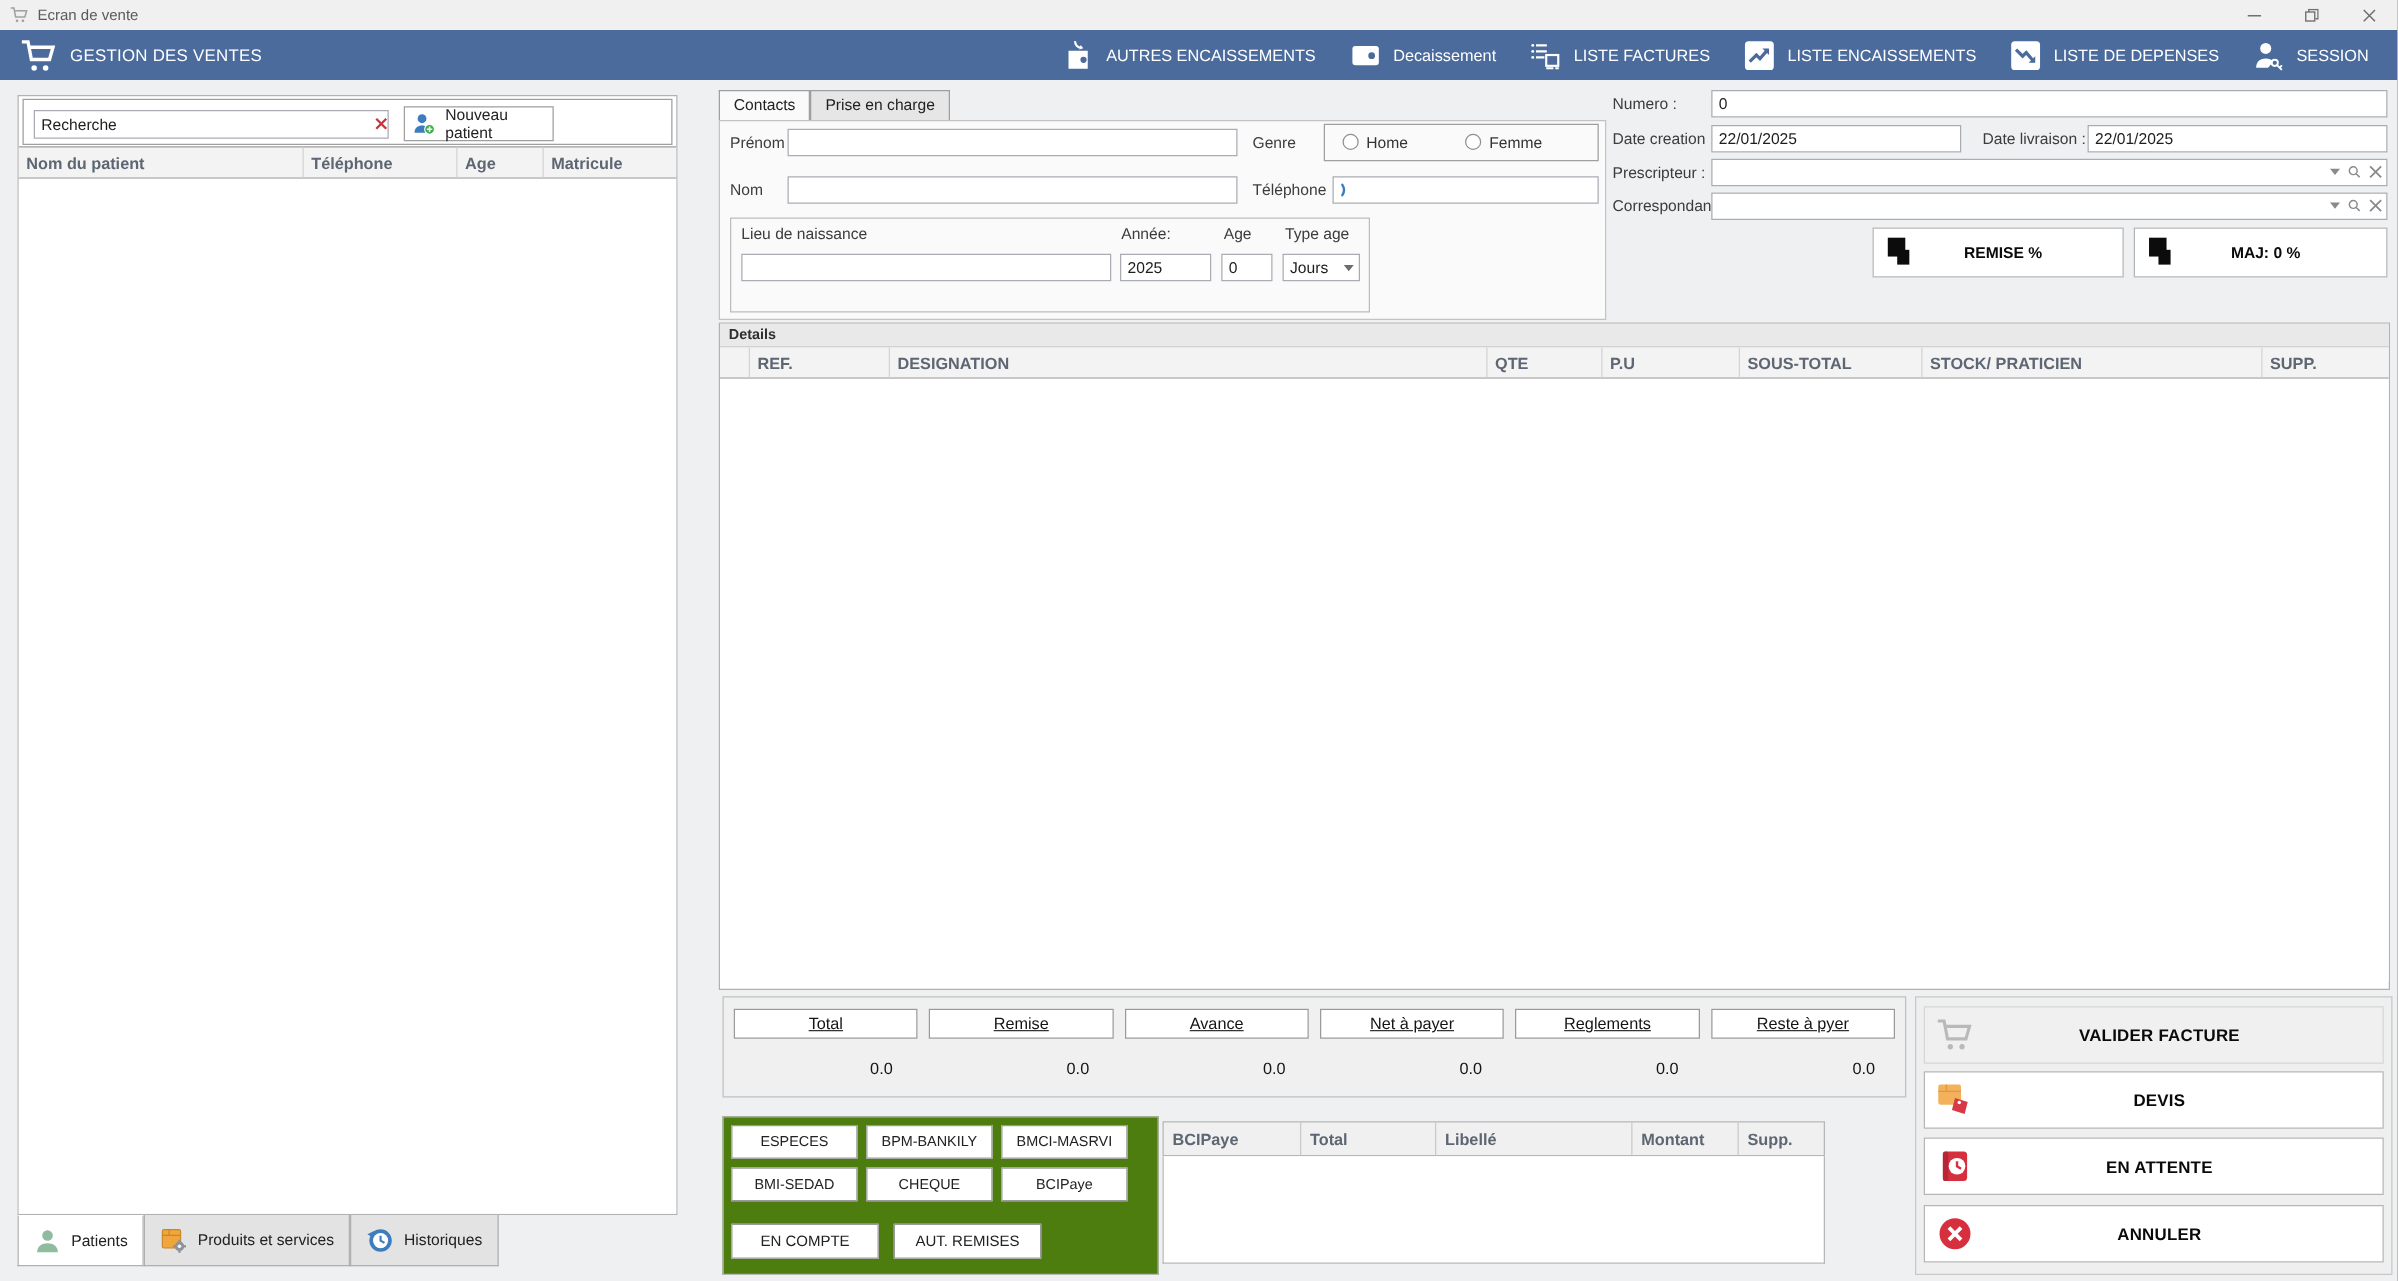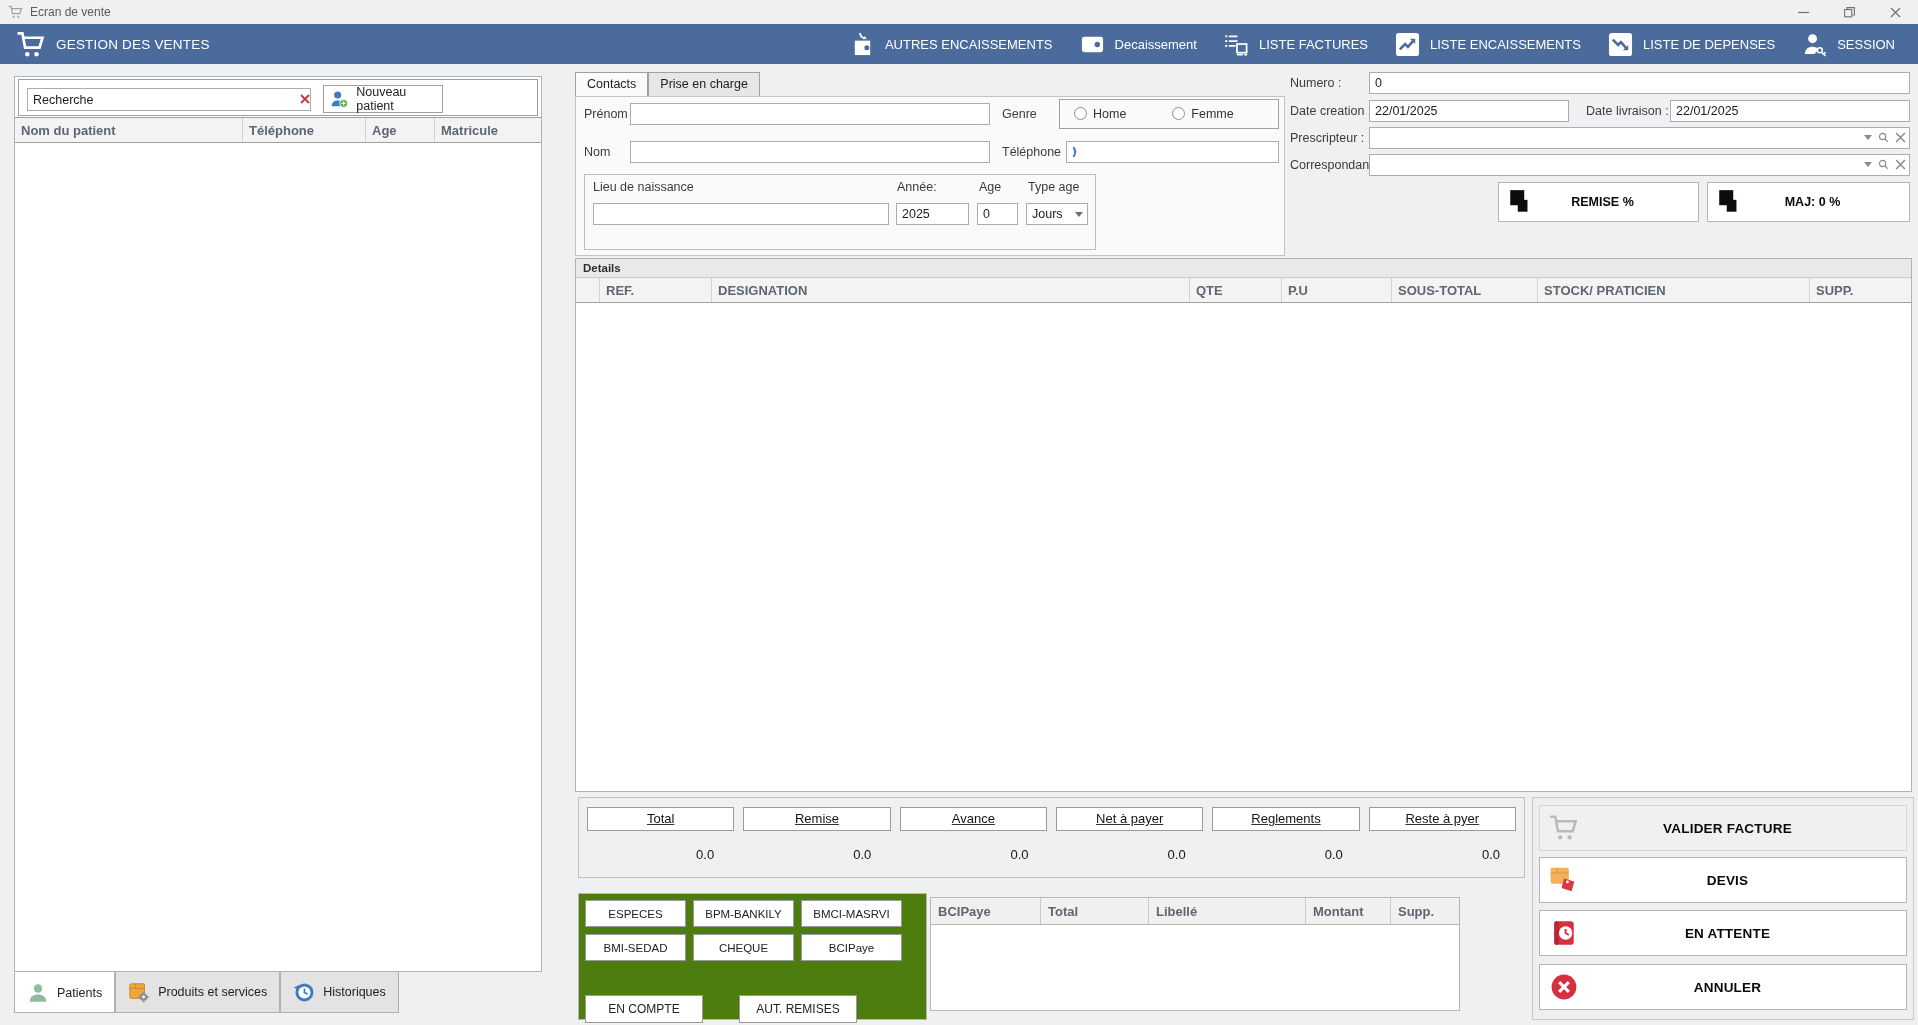--- a/index.html
+++ b/index.html
@@ -86,21 +86,21 @@
   .totals-panel { left:578px; top:797px; width:947px; height:81px; background:#f0f0f0; border:1px solid #c0c0c0; }
   .tot-row { display:flex; gap:9px; padding:9px 8px 0 8px;text-decoration:underline; }
   .tot-box { flex:1; border:1px solid #9a9a9a; background:#fff; text-align:center; padding:3px 0 4px 0; font-size:13px; color:#141414; }
   .tot-vals { display:flex; gap:14px; padding:16px 8px 0 8px; }
   .tot-val { flex:1; text-align:right; padding-right:16px; font-size:13px; color:#141414; }
 
   
   .pay-panel { left:578px; top:893px; width:349px; height:127px; background:#4d7c0f; border:1px solid #b7b7b7; padding:6px 6px; }
   .pay-row { display:flex; gap:7px; margin-bottom:7px; }
   .pay-btn { width:101px; height:27px; border:1px solid #9a9a9a; background:#fff; display:flex; align-items:center; justify-content:center; font-size:11.5px; color:#222; cursor:pointer; }
-  .pay-row2 { display:flex; gap:36px; margin-top:34px; }
+  .pay-row2 { display:flex; gap:12px; margin-top:18px; }
   .pay-btn.wide { width:118px; height:28px; font-size:12px; }
 
   .paytab { position:absolute; left:930px; top:897px; width:530px; }
   .paytab .hrow { border:1px solid #b7b7b7; background:#f0f0f0; }
   .paytab .hcell { color:#5d6672; border-right:1px solid #c9c9c9; padding:6px 7px 5px 7px; }
   .paytab .hcell:nth-child(1){ width:110px; }
   .paytab .hcell:nth-child(2){ width:108px; }
   .paytab .hcell:nth-child(3){ width:157px; }
   .paytab .hcell:nth-child(4){ width:85px; }
   .paytab .hcell:nth-child(5){ width:68px; border-right:none; }

